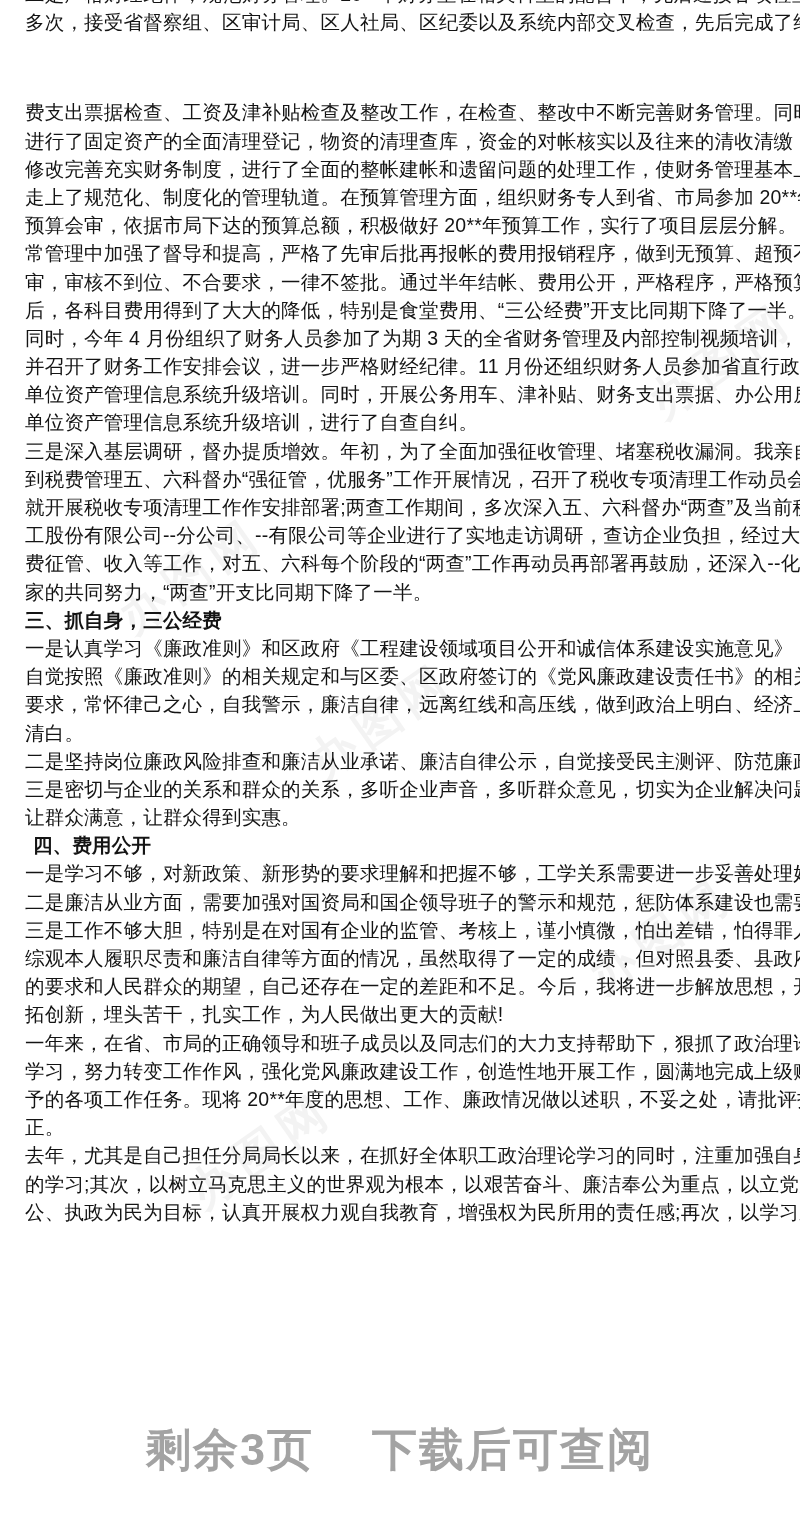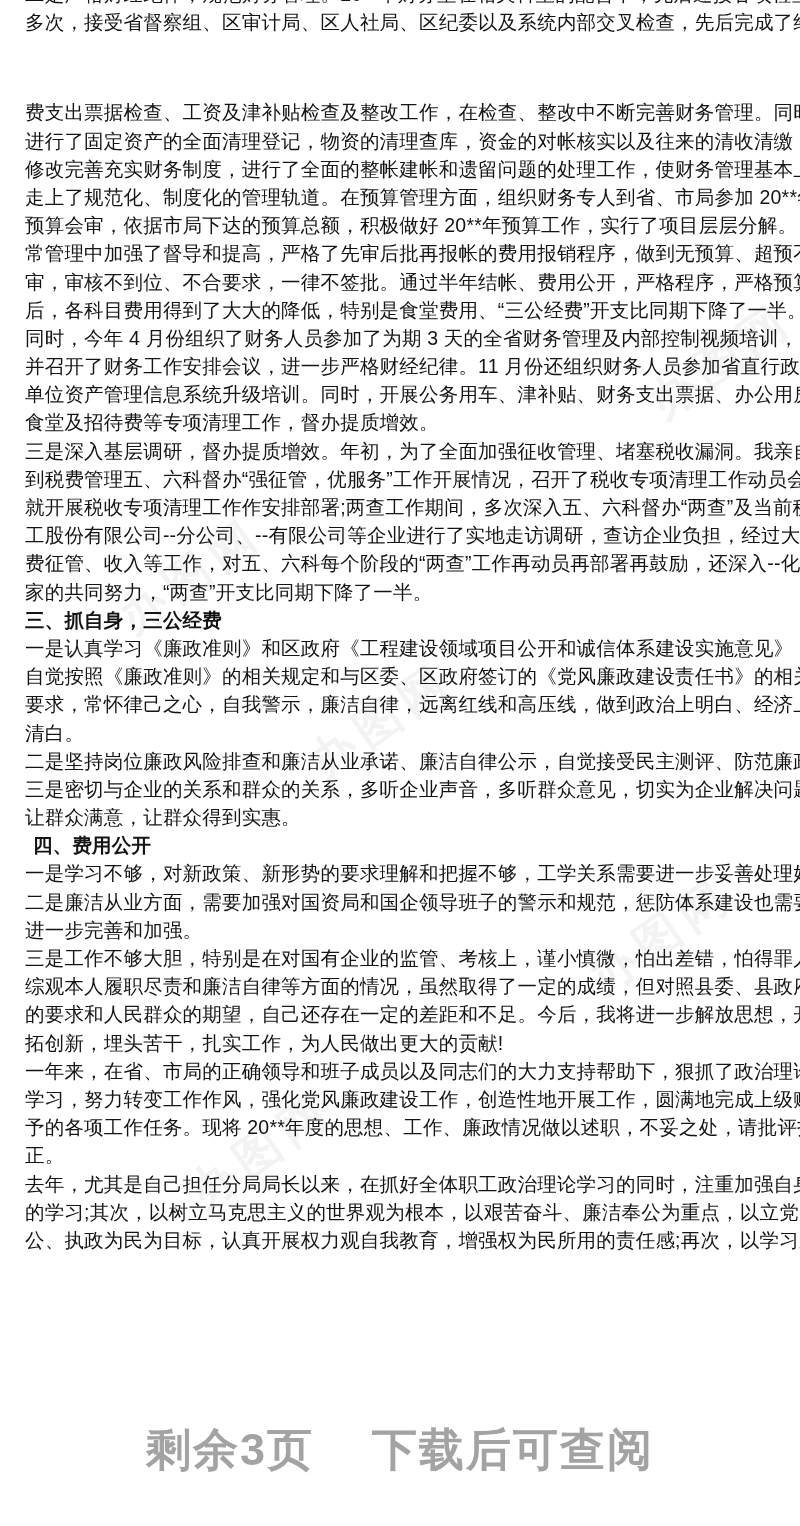--- a/index.html
+++ b/index.html
@@ -93,39 +93,38 @@
       <div class="line">进行了固定资产的全面清理登记，物资的清理查库，资金的对帐核实以及往来的清收清缴，</div>
       <div class="line">修改完善充实财务制度，进行了全面的整帐建帐和遗留问题的处理工作，使财务管理基本上</div>
       <div class="line">走上了规范化、制度化的管理轨道。在预算管理方面，组织财务专人到省、市局参加 20**年</div>
       <div class="line">预算会审，依据市局下达的预算总额，积极做好 20**年预算工作，实行了项目层层分解。日</div>
       <div class="line">常管理中加强了督导和提高，严格了先审后批再报帐的费用报销程序，做到无预算、超预不</div>
       <div class="line">审，审核不到位、不合要求，一律不签批。通过半年结帐、费用公开，严格程序，严格预算</div>
       <div class="line">后，各科目费用得到了大大的降低，特别是食堂费用、“三公经费”开支比同期下降了一半。</div>
       <div class="line">同时，今年 4 月份组织了财务人员参加了为期 3 天的全省财务管理及内部控制视频培训，</div>
       <div class="line">并召开了财务工作安排会议，进一步严格财经纪律。11 月份还组织财务人员参加省直行政</div>
       <div class="line">单位资产管理信息系统升级培训。同时，开展公务用车、津补贴、财务支出票据、办公用房、</div>
-      <div class="line">食堂及招待费等专项清理工作，督办提质增效。</div>
+      <div class="line">单位资产管理信息系统升级培训，进行了自查自纠。</div>
       <div class="line">三是深入基层调研，督办提质增效。年初，为了全面加强征收管理、堵塞税收漏洞。我亲自</div>
       <div class="line">到税费管理五、六科督办“强征管，优服务”工作开展情况，召开了税收专项清理工作动员会，</div>
       <div class="line">就开展税收专项清理工作作安排部署;两查工作期间，多次深入五、六科督办“两查”及当前税</div>
       <div class="line">工股份有限公司--分公司、--有限公司等企业进行了实地走访调研，查访企业负担，经过大</div>
       <div class="line">费征管、收入等工作，对五、六科每个阶段的“两查”工作再动员再部署再鼓励，还深入--化</div>
       <div class="line">家的共同努力，“两查”开支比同期下降了一半。</div>
       <div class="line heading">三、抓自身，三公经费</div>
       <div class="line">一是认真学习《廉政准则》和区政府《工程建设领域项目公开和诚信体系建设实施意见》，</div>
       <div class="line">自觉按照《廉政准则》的相关规定和与区委、区政府签订的《党风廉政建设责任书》的相关</div>
       <div class="line">要求，常怀律己之心，自我警示，廉洁自律，远离红线和高压线，做到政治上明白、经济上</div>
       <div class="line">清白。</div>
       <div class="line">二是坚持岗位廉政风险排查和廉洁从业承诺、廉洁自律公示，自觉接受民主测评、防范廉政</div>
       <div class="line">三是密切与企业的关系和群众的关系，多听企业声音，多听群众意见，切实为企业解决问题，</div>
       <div class="line">让群众满意，让群众得到实惠。</div>
       <div class="line heading" style="padding-left: 8px;">四、费用公开</div>
       <div class="line">一是学习不够，对新政策、新形势的要求理解和把握不够，工学关系需要进一步妥善处理好。</div>
       <div class="line">二是廉洁从业方面，需要加强对国资局和国企领导班子的警示和规范，惩防体系建设也需要</div>
-      <div class="line">进一步完善和加强。</div>
       <div class="line">三是工作不够大胆，特别是在对国有企业的监管、考核上，谨小慎微，怕出差错，怕得罪人。</div>
       <div class="line">综观本人履职尽责和廉洁自律等方面的情况，虽然取得了一定的成绩，但对照县委、县政府</div>
       <div class="line">的要求和人民群众的期望，自己还存在一定的差距和不足。今后，我将进一步解放思想，开</div>
       <div class="line">拓创新，埋头苦干，扎实工作，为人民做出更大的贡献!</div>
       <div class="line">一年来，在省、市局的正确领导和班子成员以及同志们的大力支持帮助下，狠抓了政治理论</div>
       <div class="line">学习，努力转变工作作风，强化党风廉政建设工作，创造性地开展工作，圆满地完成上级赋</div>
       <div class="line">予的各项工作任务。现将 20**年度的思想、工作、廉政情况做以述职，不妥之处，请批评指</div>
       <div class="line">正。</div>
       <div class="line">去年，尤其是自己担任分局局长以来，在抓好全体职工政治理论学习的同时，注重加强自身</div>
       <div class="line">的学习;其次，以树立马克思主义的世界观为根本，以艰苦奋斗、廉洁奉公为重点，以立党为</div>

